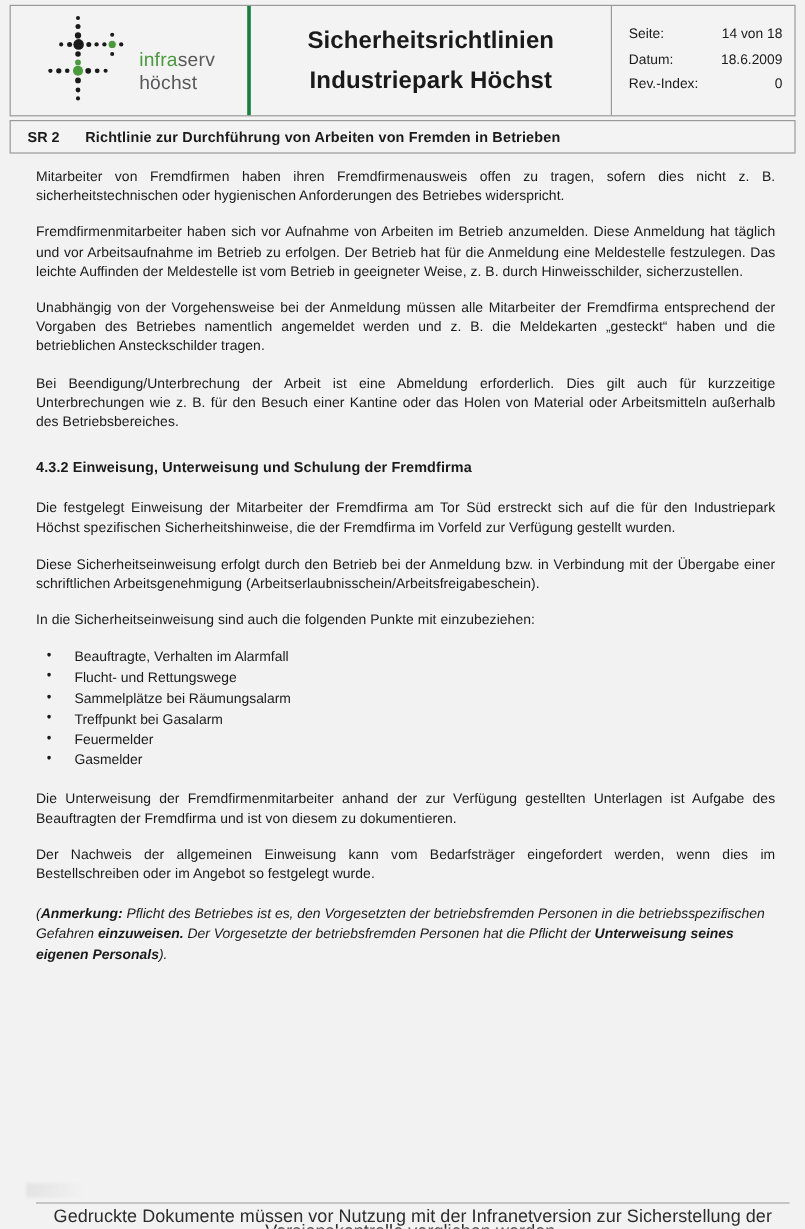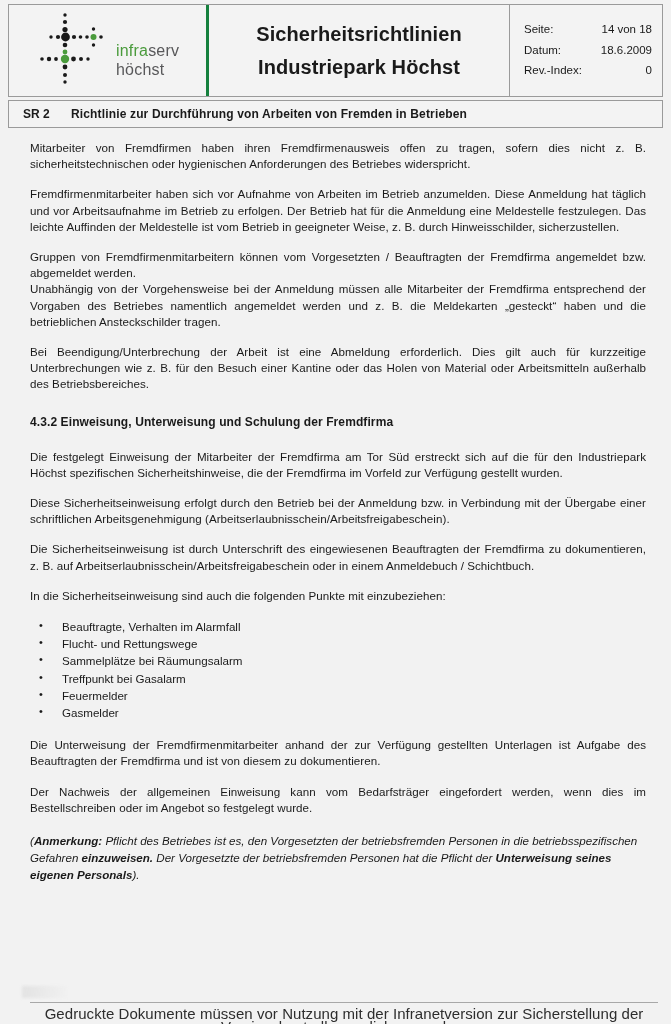--- a/index.html
+++ b/index.html
@@ -288,29 +288,27 @@
 
   <div class="sr-bar">
     <div class="sr-code">SR 2</div>
     <div class="sr-title">Richtlinie zur Durchführung von Arbeiten von Fremden in Betrieben</div>
   </div>
 
   <div class="content">
 
     <p class="para">Mitarbeiter von Fremdfirmen haben ihren Fremdfirmenausweis offen zu tragen, sofern dies nicht z. B. sicherheitstechnischen oder hygienischen Anforderungen des Betriebes widerspricht.</p>
     <p class="para">Fremdfirmenmitarbeiter haben sich vor Aufnahme von Arbeiten im Betrieb anzumelden. Diese Anmeldung hat täglich und vor Arbeitsaufnahme im Betrieb zu erfolgen. Der Betrieb hat für die Anmeldung eine Meldestelle festzulegen. Das leichte Auffinden der Meldestelle ist vom Betrieb in geeigneter Weise, z. B. durch Hinweisschilder, sicherzustellen.</p>
-    <p class="para tight">Gruppen von Fremdfirmenmitarbeitern können vom Vorgesetzten / Beauftragten der Fremdfirma angemeldet bzw. abgemeldet werden.</p>
     <p class="para">Unabhängig von der Vorgehensweise bei der Anmeldung müssen alle Mitarbeiter der Fremdfirma entsprechend der Vorgaben des Betriebes namentlich angemeldet werden und z. B. die Meldekarten „gesteckt“ haben und die betrieblichen Ansteckschilder tragen.</p>
     <p class="para">Bei Beendigung/Unterbrechung der Arbeit ist eine Abmeldung erforderlich. Dies gilt auch für kurzzeitige Unterbrechungen wie z. B. für den Besuch einer Kantine oder das Holen von Material oder Arbeitsmitteln außerhalb des Betriebsbereiches.</p>
 
     <h3 class="section">4.3.2 Einweisung, Unterweisung und Schulung der Fremdfirma</h3>
 
     <p class="para">Die festgelegt Einweisung der Mitarbeiter der Fremdfirma am Tor Süd erstreckt sich auf die für den Industriepark Höchst spezifischen Sicherheitshinweise, die der Fremdfirma im Vorfeld zur Verfügung gestellt wurden.</p>
     <p class="para">Diese Sicherheitseinweisung erfolgt durch den Betrieb bei der Anmeldung bzw. in Verbindung mit der Übergabe einer schriftlichen Arbeitsgenehmigung (Arbeitserlaubnisschein/Arbeitsfreigabeschein).</p>
-    <p class="para">Die Sicherheitseinweisung ist durch Unterschrift des eingewiesenen Beauftragten der Fremdfirma zu dokumentieren, z. B. auf Arbeitserlaubnisschein/Arbeitsfreigabeschein oder in einem Anmeldebuch / Schichtbuch.</p>
     <p class="para">In die Sicherheitseinweisung sind auch die folgenden Punkte mit einzubeziehen:</p>
 
     <ul class="bullets">
       <li>Beauftragte, Verhalten im Alarmfall</li>
       <li>Flucht- und Rettungswege</li>
       <li>Sammelplätze bei Räumungsalarm</li>
       <li>Treffpunkt bei Gasalarm</li>
       <li>Feuermelder</li>
       <li>Gasmelder</li>
     </ul>

